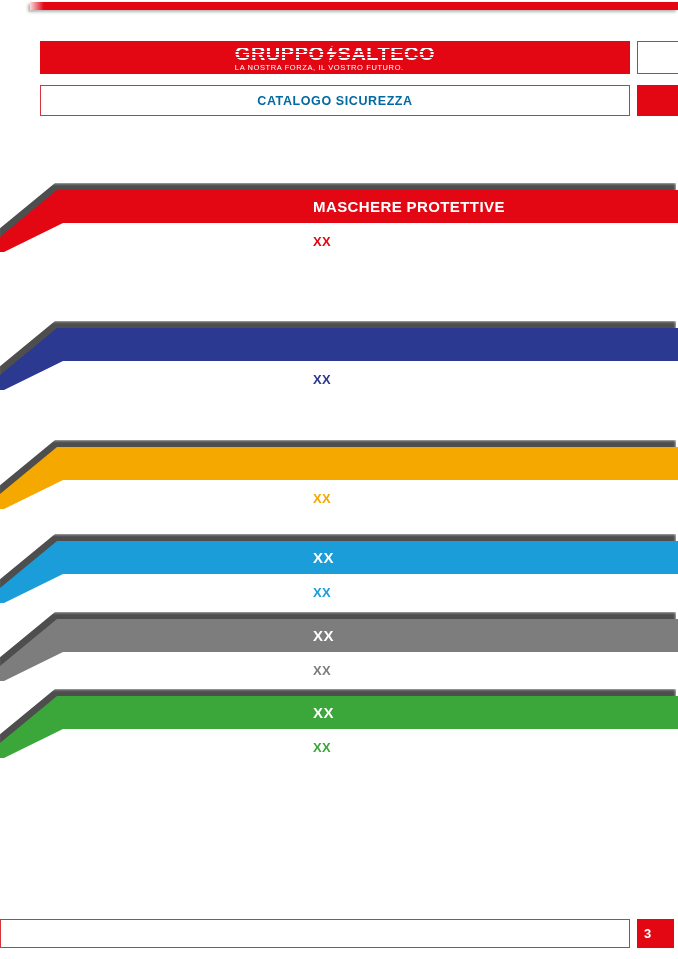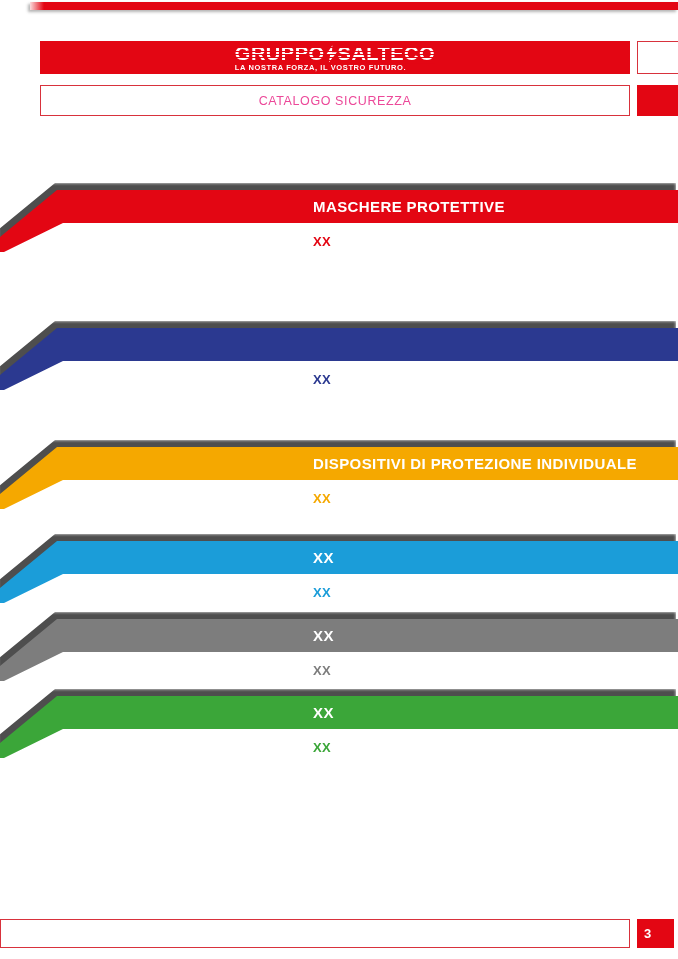--- a/index.html
+++ b/index.html
@@ -27,33 +27,33 @@
     position:relative; color:#ffffff; font-weight:bold; font-size:20px;
     letter-spacing:.5px; line-height:20px; margin-top:2px; white-space:nowrap;
     transform:scaleY(.96);
   }
   .logo-stripes {
     position:absolute; left:0; right:0; top:2px; height:19px; pointer-events:none;
     background:repeating-linear-gradient(180deg, transparent 0 2.2px, #e30613 2.2px 3.3px);
   }
   .bolt-icon { display:inline-block; width:11px; height:18px; vertical-align:-3px; margin:0 1px; }
   .logo-tagline {
-    color:#ffffff; font-size:7.5px; font-weight:bold; letter-spacing:.6px;
+    color:#ffffff; font-size:7.5px; font-weight:normal; letter-spacing:.6px;
     line-height:8px; margin-top:1px; white-space:nowrap;
   }
   .header-side-box {
     position:absolute; left:637px; top:41px; width:45px; height:33px;
     background:#ffffff; border:1.5px solid #d8323c;
   }
   .catalog-box {
     position:absolute; left:40px; top:85px; width:590px; height:31px;
     background:#ffffff; border:1.5px solid #d8323c;
     text-align:center; line-height:28px;
   }
-  .catalog-title { color:#ec4899; font-weight:normal; font-size:12.5px; letter-spacing:.6px; }
+  .catalog-title { color:#0369a1; font-weight:bold; font-size:12.5px; letter-spacing:.6px; }
   .catalog-side-box {
     position:absolute; left:637px; top:85px; width:45px; height:31px; background:#e30613;
   }
 
   
   .banner { position:absolute; left:0; width:678px; height:70px; }
   .banner:nth-child(1){ top:190px;padding-left:36px; }
   .banner:nth-child(2){ top:328px; }
   .banner:nth-child(3){ top:447px; }
   .banner:nth-child(4){ top:541px; }
@@ -120,21 +120,20 @@
 
   <div class="banner">
     <div class="ribbon-shadow"></div>
     <div class="ribbon" style="background: rgb(43, 57, 144);"></div>
     <div class="banner-page" style="color: rgb(43, 57, 144);">XX</div>
   </div>
 
   <div class="banner">
     <div class="ribbon-shadow"></div>
     <div class="ribbon" style="background: rgb(245, 168, 0);"></div>
-    <div class="banner-label">DISPOSITIVI DI PROTEZIONE INDIVIDUALE</div>
     <div class="banner-page" style="color: rgb(245, 168, 0);">XX</div>
   </div>
 
   <div class="banner">
     <div class="ribbon-shadow"></div>
     <div class="ribbon" style="background: rgb(27, 157, 217);"></div>
     <div class="banner-label">XX</div>
     <div class="banner-page" style="color: rgb(27, 157, 217);">XX</div>
   </div>
 

